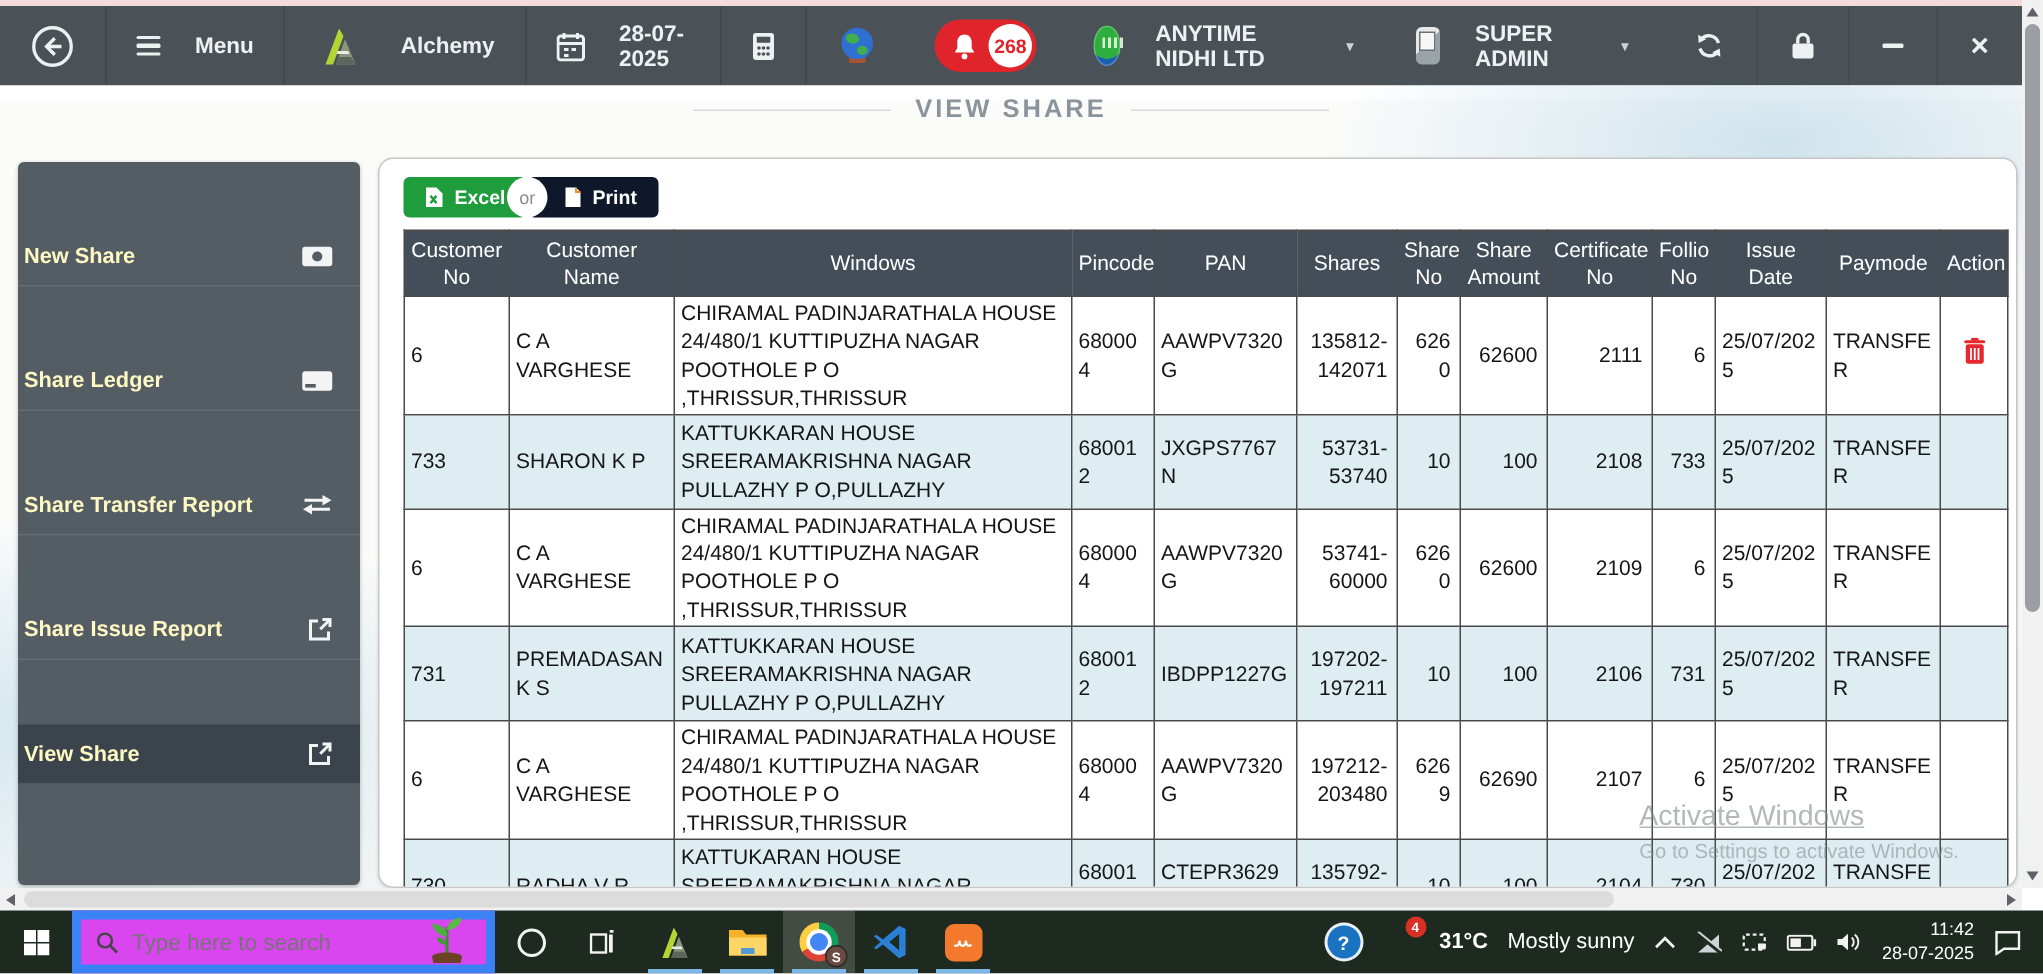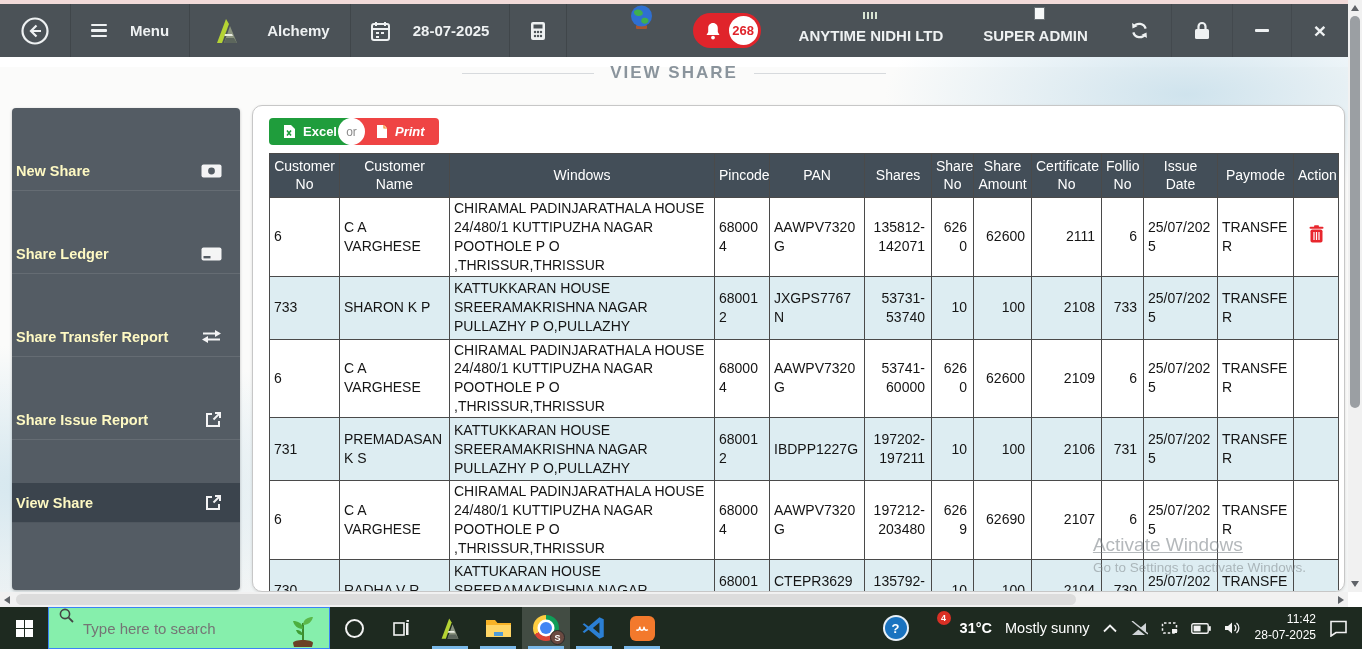--- a/index.html
+++ b/index.html
@@ -8,21 +8,21 @@
   .screen { position:absolute; inset:0; }
 
   
   .top-strip { position:absolute; left:0; top:0; width:1362px; height:4px; background:#f2dbd9; }
 
   
   .topbar { position:absolute; left:0; top:4px; width:1348px; height:53px; background:#4b5257;
             display:flex; align-items:center; color:#eef1f2; font-size:15px; font-weight:700; }
   .tb-sec { height:100%; display:flex; align-items:center; gap:23px; padding:0 20px;
             border-right:1px solid rgba(0,0,0,.14); }
-  .tb-plain { border-right:none;flex-direction:column; }
+  .tb-plain { border-right:none; }
   .back-circle { width:30px; height:30px; }
   .hamburger { display:inline-flex; flex-direction:column; gap:3px; }
   .hamburger i { width:16px; height:2.5px; background:#eef1f2; border-radius:1px; }
   .spacer { flex:1 1 auto; }
   .caret { font-size:9px; color:#ccd3d8; margin-left:6px; }
   .bell-pill { display:flex; align-items:center; background:#e0242b; border-radius:18px; height:35px; padding:3px 3px 3px 12px; gap:8px; margin:0 18px; cursor:pointer; }
   .bell-count { background:#fff; color:#e0242b; border-radius:50%; width:29px; height:29px; display:flex; align-items:center; justify-content:center; font-size:13px; font-weight:700; }
   .company-logo { width:27px; height:27px; border-radius:50%;
        background:radial-gradient(circle at 50% 38%, #2eae3e 0 62%, #1c5fae 63% 100%);
        position:relative; box-shadow:0 0 0 1px rgba(255,255,255,.25) inset; }
@@ -54,21 +54,21 @@
   .side-item.active { background:#3b444d; }
   .side-icon { display:inline-flex; opacity:.95; }
 
   
   .panel { position:absolute; left:252px; top:48px; width:1093px; height:487px; background:#fff;
            border:1px solid #c7c7c7; border-radius:10px; overflow:hidden; box-shadow:0 1px 3px rgba(0,0,0,.12); }
   .btn-row { display:flex; align-items:center; padding:12px 0 6px 16px; }
   .btn { display:flex; align-items:center; gap:7px; height:27px; padding:0 14px; border:none; border-radius:4px;
          color:#fff; font-size:13px; font-weight:700; font-family:"Liberation Sans",sans-serif; cursor:pointer; }
   .btn-excel { background:#1f9d3c; }
-  .btn-print { background:#ef4444; padding-left:24px;font-style:italic; }
+  .btn-print { background:#0f172a; padding-left:24px; }
   .or-pill { width:27px; height:27px; border-radius:50%; background:#fff; color:#8b8b8b; font-size:12px;
              display:flex; align-items:center; justify-content:center; margin:0 -13px; z-index:2;
              border:none; font-family:"Liberation Sans",sans-serif; }
 
   table.grid { border-collapse:collapse; table-layout:fixed; width:1069px; margin:2px 8px 0 16px;
                font-size:14px; color:#151515;padding-left:23px; }
   .grid th { background:#434e58; color:#fff; font-weight:500; font-size:14px; height:44px;
              border:1px solid #4a4a4a; padding:1px 4px; line-height:1.25; }
   .grid td { border:1px solid #4a4a4a; height:63px; padding:1px 4px; line-height:1.35; vertical-align:middle;
              overflow:hidden; word-wrap:break-word; }
@@ -89,21 +89,21 @@
   .arr-down { left:3px; bottom:5px; border-left:4px solid transparent; border-right:4px solid transparent; border-top:6px solid #5f6368; }
   .hscroll { position:absolute; left:0; top:592px; width:1348px; height:15px; background:#f1f1f1; }
   .hthumb { position:absolute; left:16px; top:2px; height:11px; width:1060px; background:#dcdcdc; border-radius:6px; }
   .arr-left { left:4px; top:4px; border-top:4px solid transparent; border-bottom:4px solid transparent; border-right:6px solid #5f6368; }
   .arr-right { right:4px; top:4px; border-top:4px solid transparent; border-bottom:4px solid transparent; border-left:6px solid #5f6368; }
 
   
   .taskbar { position:absolute; left:0; top:607px; width:1362px; height:42px; background:#1e2a20;
              display:flex; align-items:stretch; color:#fff; }
   .tb-cell { width:48px; display:flex; align-items:center; justify-content:center; position:relative; cursor:pointer; }
-  .search-box { width:282px; background:#86efac; border:1px solid #3b82f6; display:flex; 
+  .search-box { width:282px; background:#d946ef; border:6px solid #3b82f6; display:flex; align-items:center;
                 gap:9px; padding:0 10px; position:relative; }
   .search-box input { border:none; outline:none; font-size:15px; color:#3b3b3b; width:180px; background:transparent;
                 font-family:"Liberation Sans",sans-serif; }
   .sprout { position:absolute; right:8px; bottom:1px; }
   .cortana-ring { width:19px; height:19px; border:2.5px solid #f2f2f2; border-radius:50%; }
   .ind { position:absolute; left:6px; right:6px; bottom:0; height:3px; background:#7ab8e8; }
   .cell-active { background:rgba(255,255,255,.16); }
   .chrome-ball { width:26px; height:26px; border-radius:50%; position:relative;
       background:conic-gradient(from 120deg, #db4437 0deg 120deg, #ffcd40 120deg 240deg, #0f9d58 240deg 360deg); }
   .chrome-ball::after { content:""; position:absolute; left:7px; top:7px; width:12px; height:12px; border-radius:50%;

